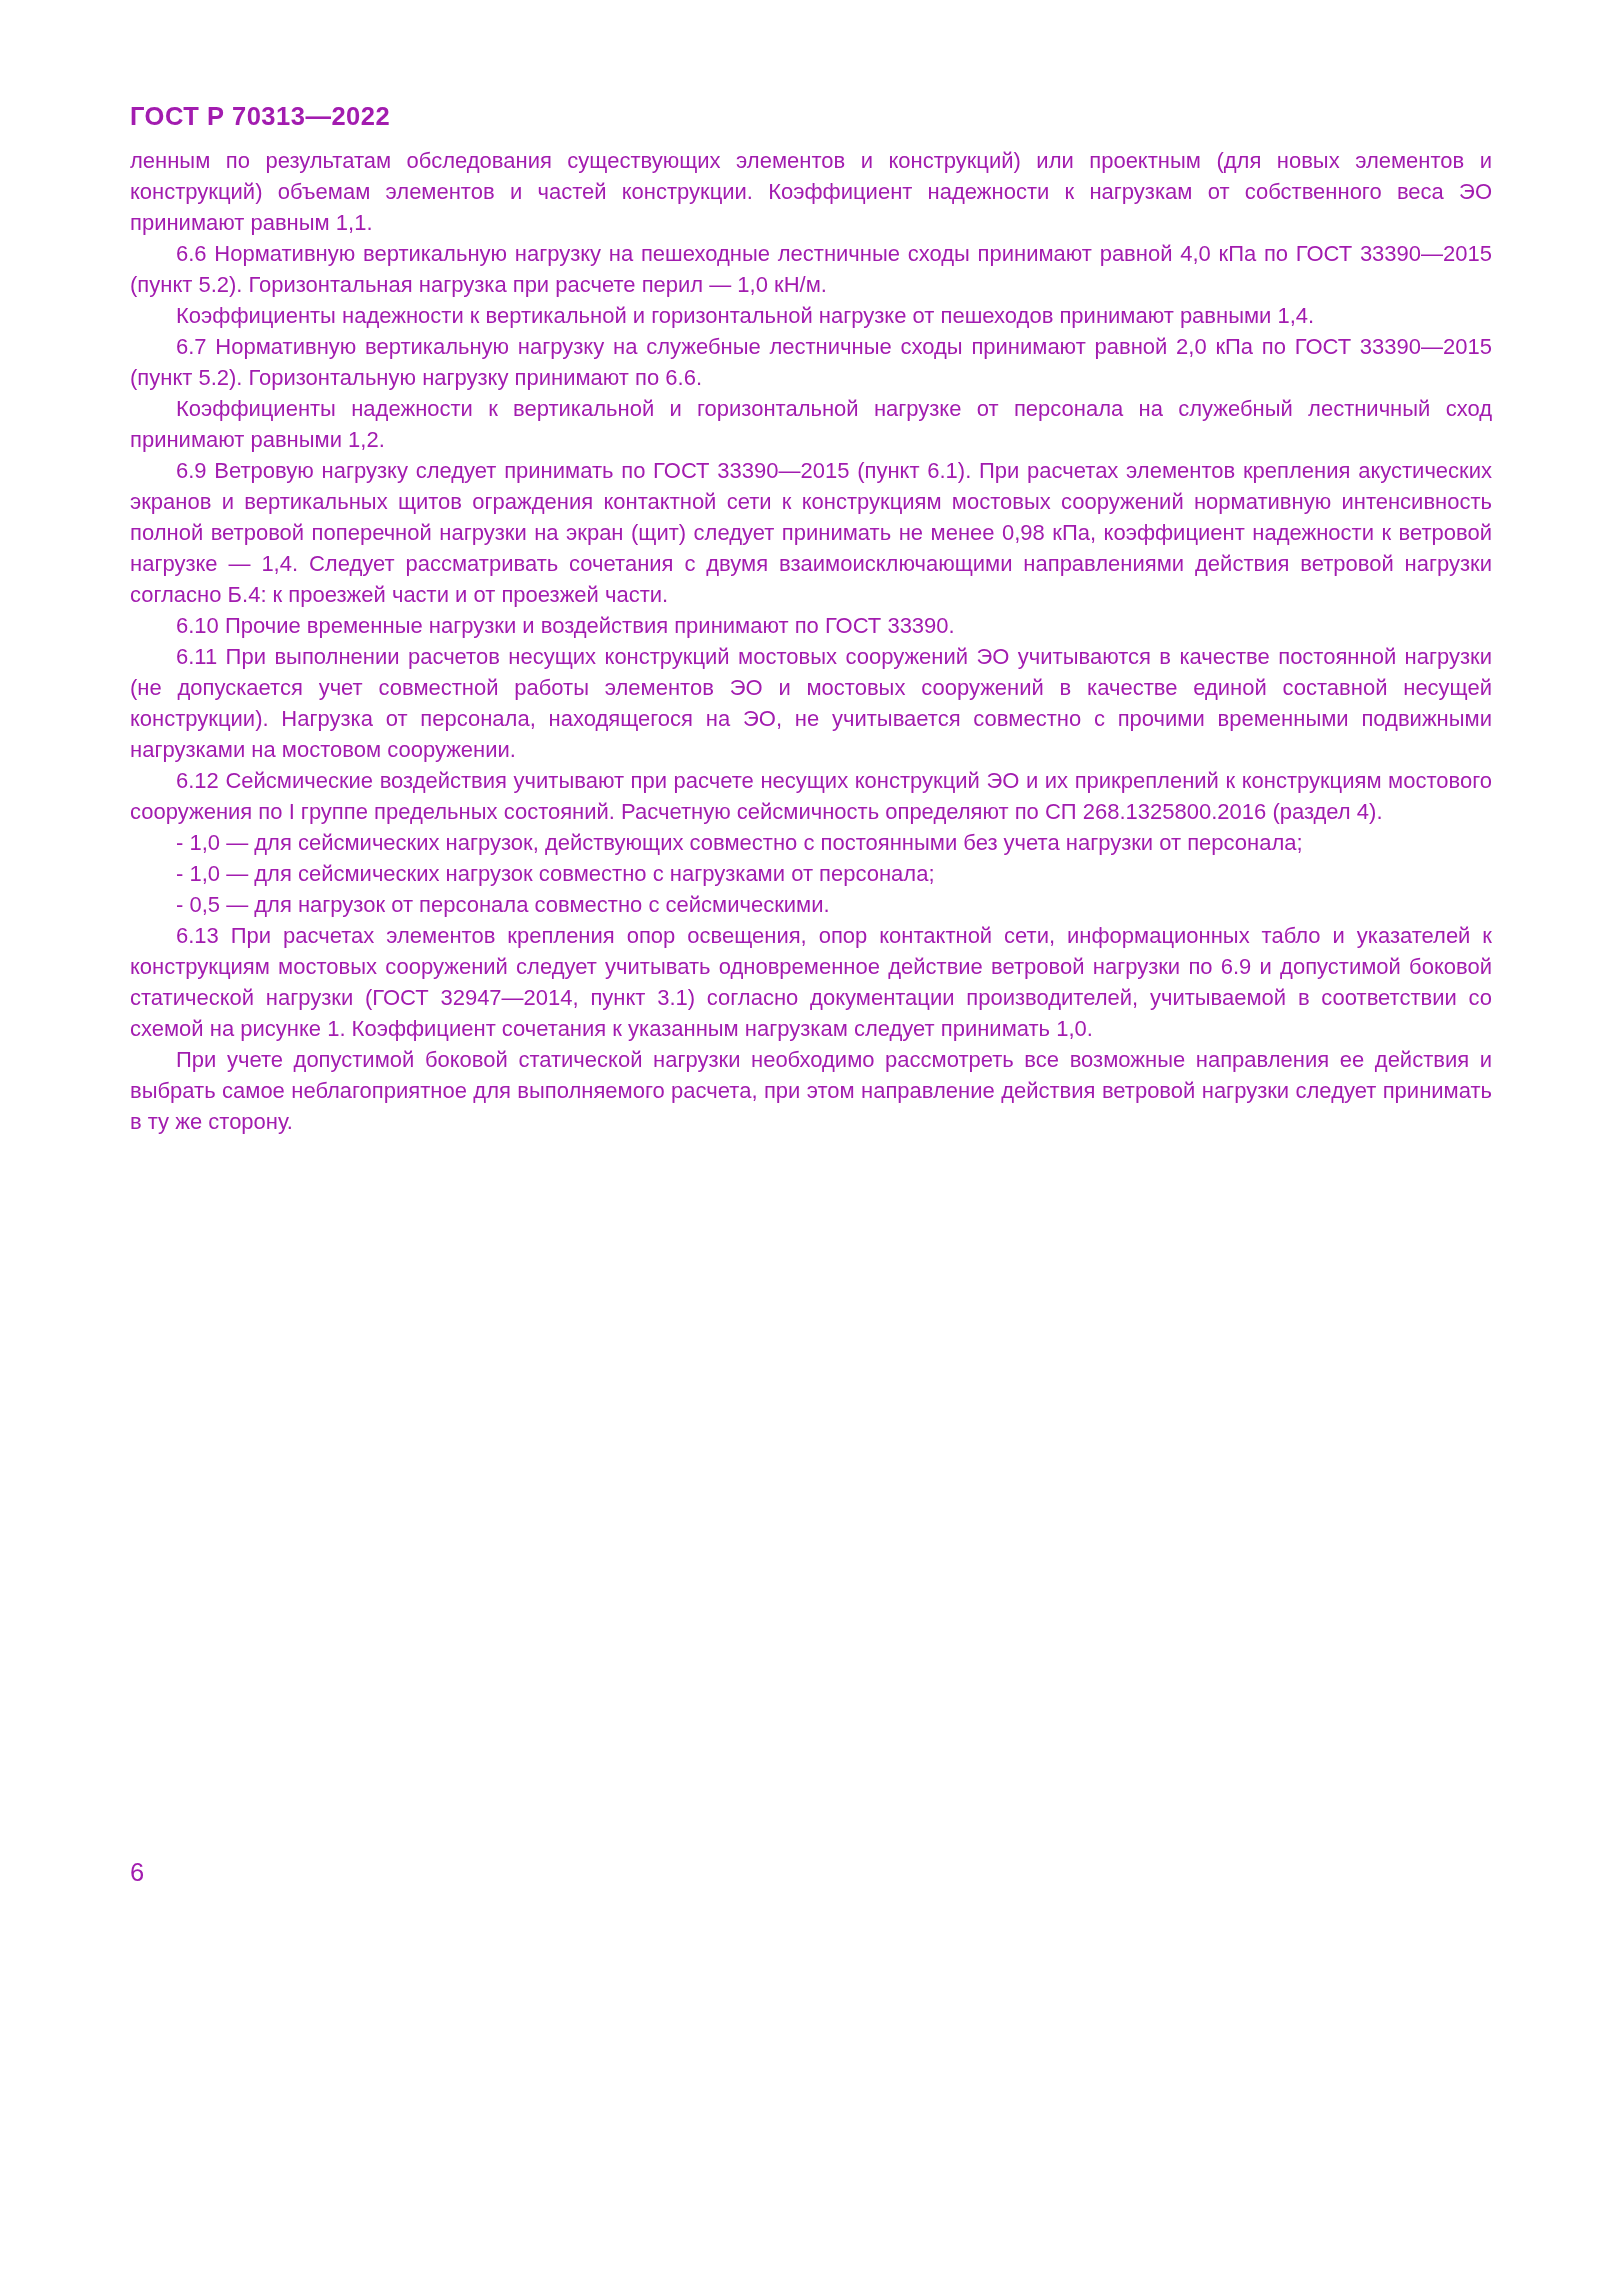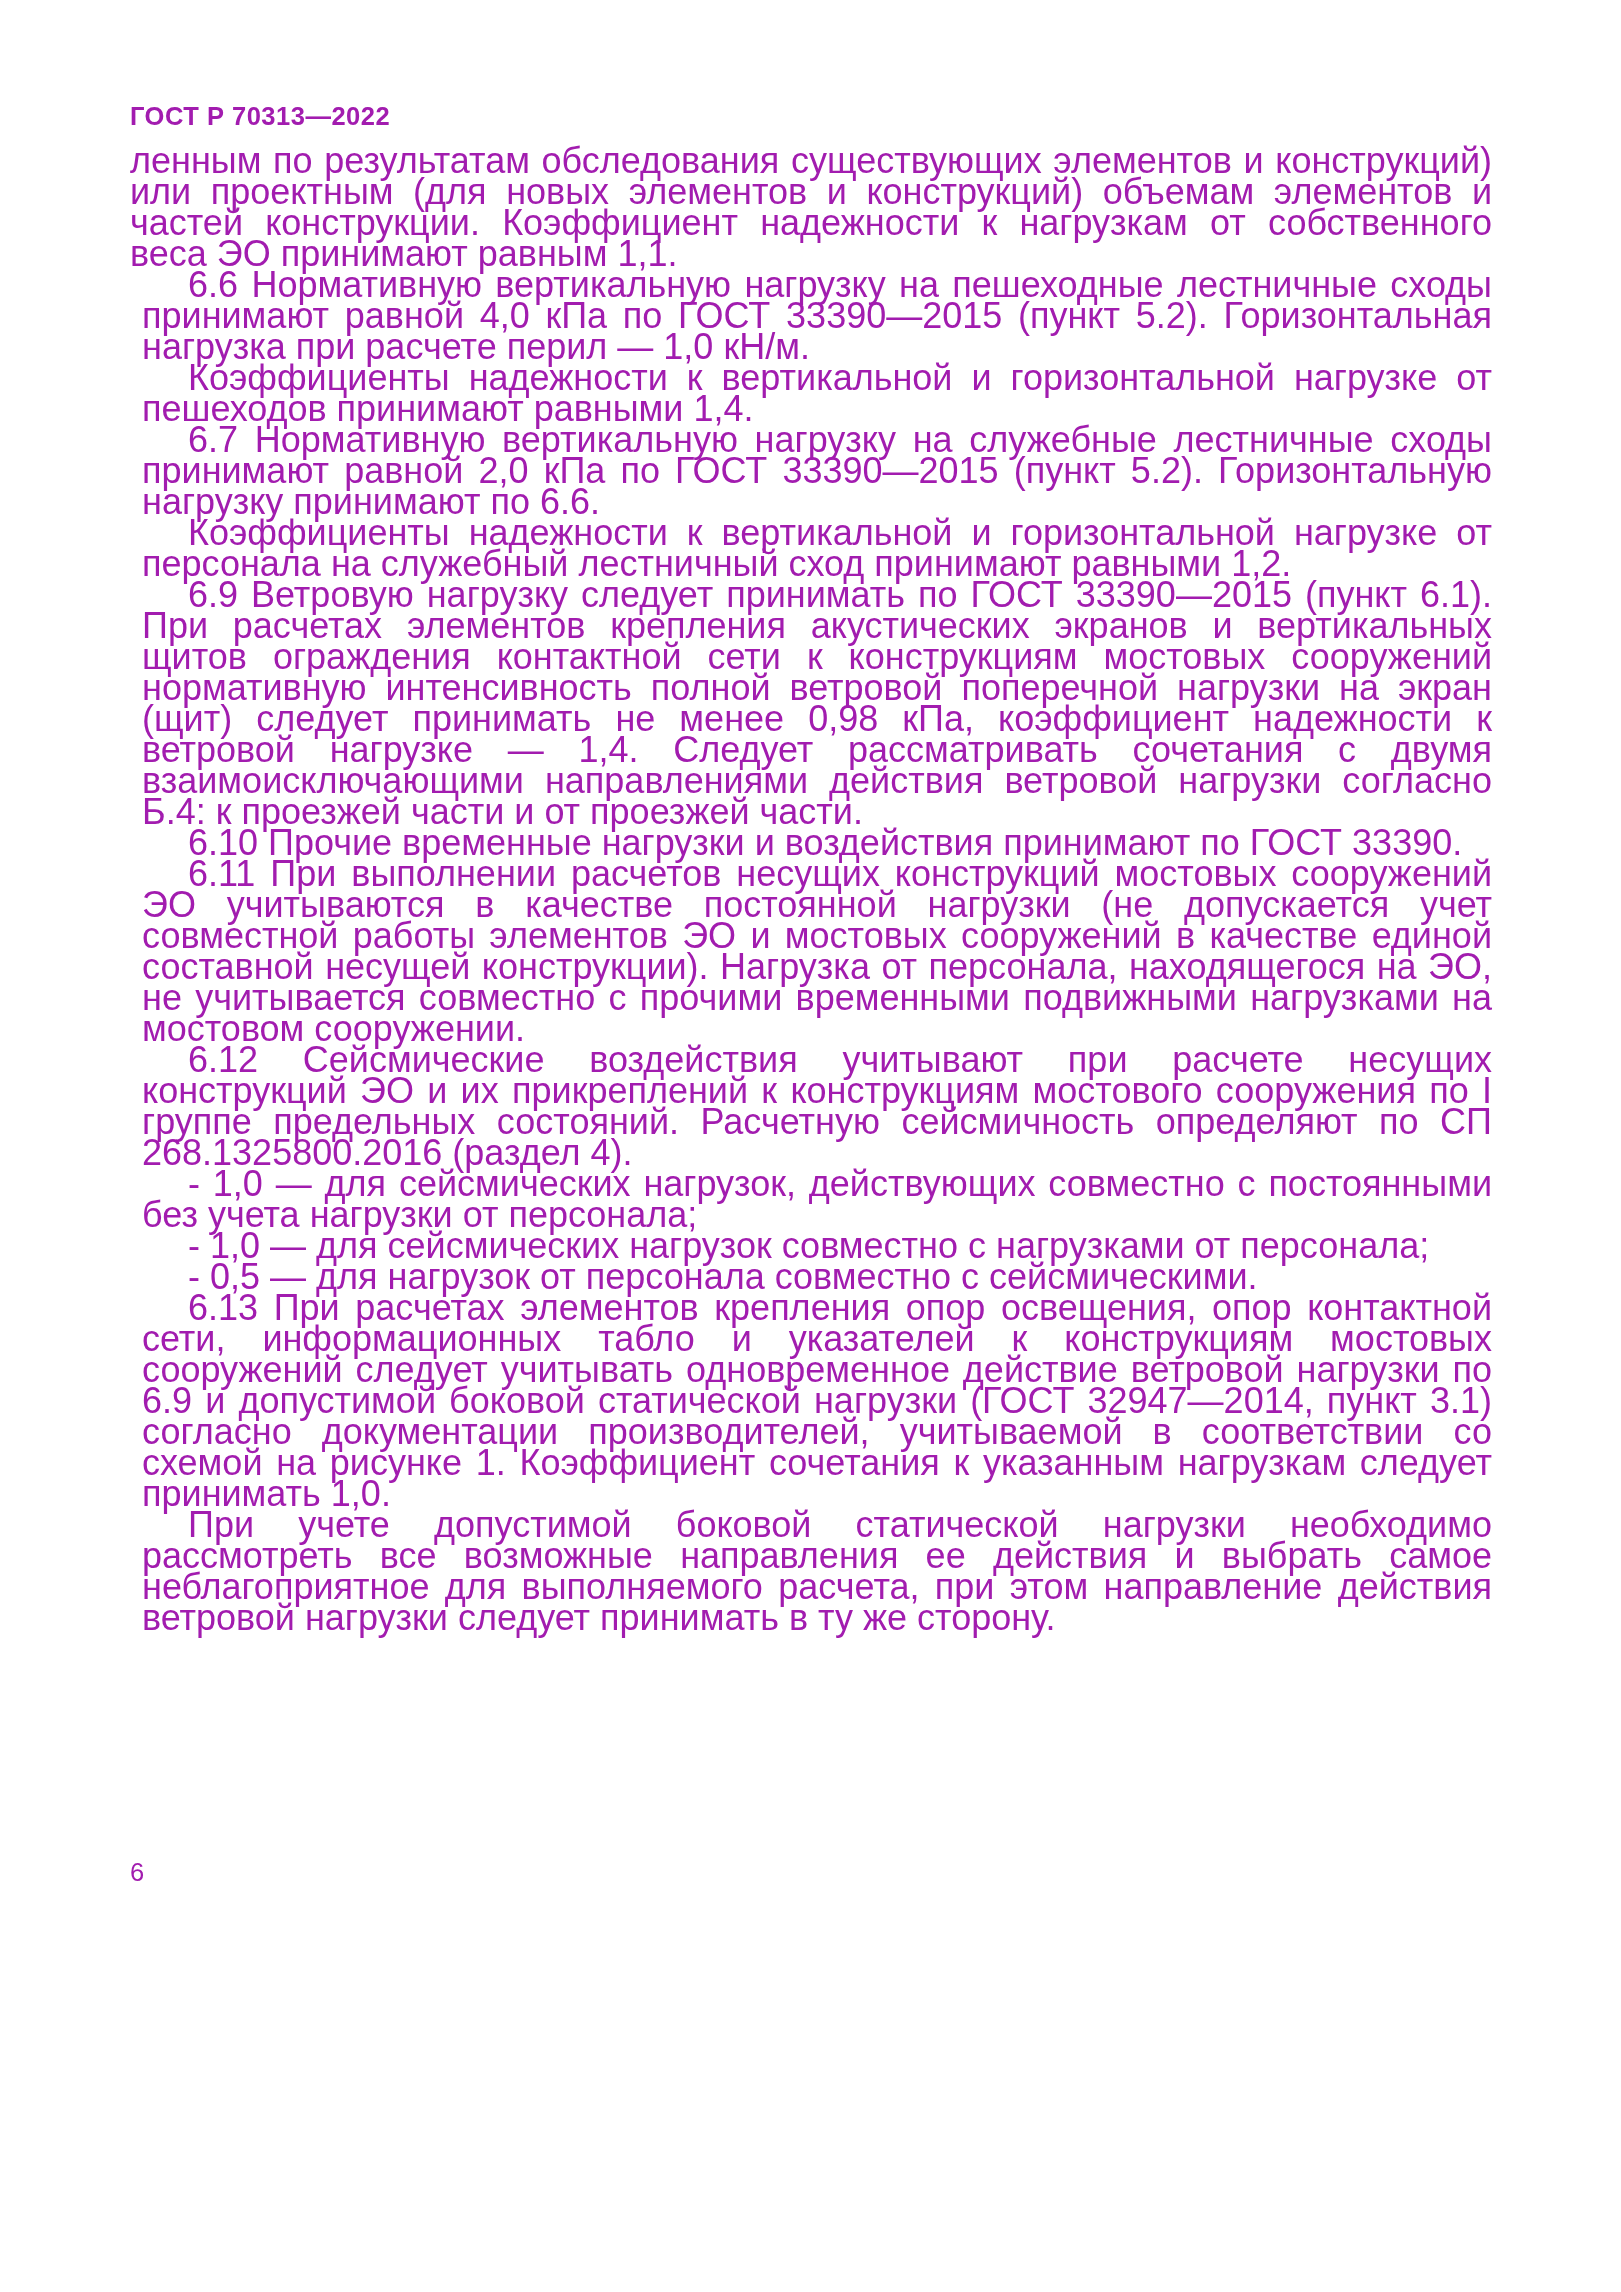--- a/index.html
+++ b/index.html
@@ -23,31 +23,30 @@
     font-size: 25.5px;
     font-weight: bold;
     letter-spacing: 0.5px;
     white-space: nowrap;
   }
   .doc-content {
     position: absolute;
     top: 145px;
     left: 130px;
     width: 1362px;
-    font-size: 36px;
+    font-size: 22px;
     line-height: 31px;
     text-align: justify;
   }
   .doc-content p {
     margin: 0;
     padding: 0;
   }
   .doc-content p.indent {
     text-indent: 46px;
-    margin-left: 12px;
   }
   .page-number {
     position: absolute;
     top: 1858px;
     left: 130px;
     font-size: 25.5px;
   }
 </style>
 </head>
 <body>

